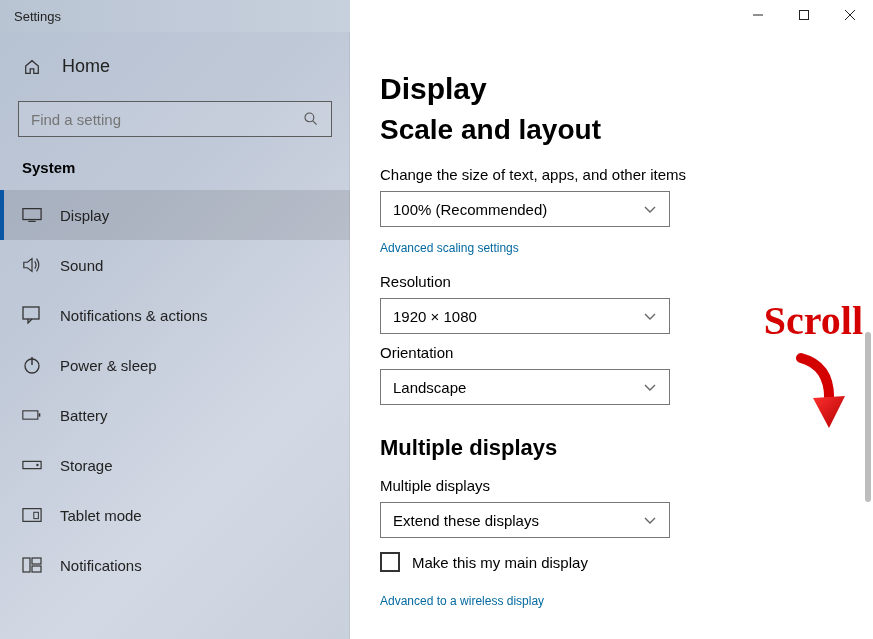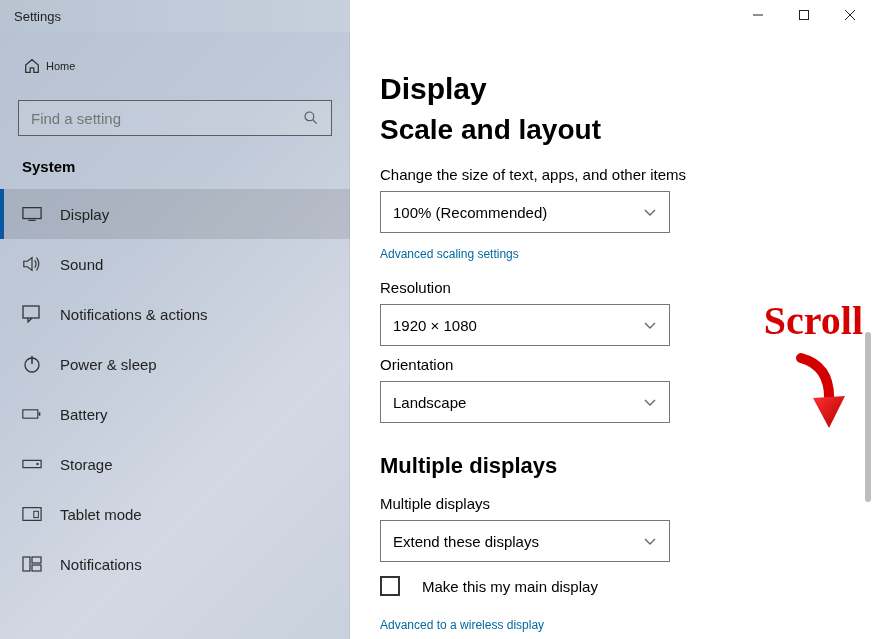--- a/index.html
+++ b/index.html
@@ -4,38 +4,38 @@
   <style>
     * { box-sizing: border-box; margin: 0; padding: 0; font-family: "Segoe UI", Arial, sans-serif; }
     body { width: 873px; height: 639px; overflow: hidden; background: #fff; position: relative; }
     .window { display: flex; flex-direction: column; width: 100%; height: 100%; }
     .titlebar { height: 32px; display: flex; align-items: center; padding-left: 14px; font-size: 13px; color: #222; position: relative; background: linear-gradient(to right, #b9c4d3 0, #c7d0dd 350px, #ffffff 350px, #ffffff 100%); }
     .titlebar .controls { position: absolute; right: 0; top: 0; display: flex; }
     .titlebar .ctl { width: 46px; height: 30px; display: flex; align-items: center; justify-content: center; color: #222; }
     .body { display: flex; flex: 1; overflow: hidden; }
     .sidebar { width: 350px; background: linear-gradient(135deg, #b7c2d2 0%, #c0c9d8 35%, #d3d9e4 70%, #c9d1dd 100%); display: flex; flex-direction: column; padding-top: 18px; position: relative; }
     .sidebar::after { content:""; position:absolute; right:0; top:0; bottom:0; width:1px; background: rgba(0,0,0,0.06); }
-    .home-link { display: flex; align-items: center; gap: 4px; padding: 6px 0 6px 22px; font-size: 11px; color: #222; }
+    .home-link { display: flex; align-items: center; gap: 20px; padding: 6px 0 6px 22px; font-size: 18px; color: #222; }
     .search { margin: 18px 18px 12px 18px; height: 36px; border: 1px solid #5d5d5d; background: rgba(255,255,255,0.1); display: flex; align-items: center; padding: 0 10px 0 12px; color: #555; font-size: 15px; justify-content: flex-start; }
     .search input { flex:1; border:none; outline:none; background:transparent; font-size:15px; color:#333; }
     .section-label { font-weight: 600; font-size: 15px; padding: 10px 0 8px 22px; }
     .nav { display: flex; flex-direction: column; margin-top: 6px; }
     .nav-item { display: flex; align-items: center; gap: 18px; padding: 0 0 0 22px; height: 50px; font-size: 15px; color: #222; }
     .nav-item.selected { background: rgba(0,0,0,0.10); position: relative; }
     .nav-item.selected::before { content:""; position:absolute; left:0; top:0; bottom:0; width:4px; background:#0a56a5; }
     .icon { width: 20px; height: 20px; display:flex; align-items:center; justify-content:center; color:#333; }
     .main { flex: 1; padding: 40px 0 0 30px; position: relative; overflow: hidden; }
     .main h1 { font-size: 30px; font-weight: 600; margin-bottom: 4px; }
     .main h2 { font-size: 28px; font-weight: 600; margin-top: 8px; margin-bottom: 20px; }
     .main h3 { font-size: 22px; font-weight: 600; margin-top: 30px; margin-bottom: 16px; }
     .field-label { font-size: 15px; margin-top: 10px; margin-bottom: 8px; }
-    .select { width: 290px; height: 42px; border: 1px solid #777; display:flex; align-items:center; justify-content:space-between; padding: 0 12px; font-size: 15px; background:#fff; }
+    .select { width: 290px; height: 36px; border: 1px solid #777; display:flex; align-items:center; justify-content:space-between; padding: 0 12px; font-size: 15px; background:#fff; }
     .chev { color:#555; }
     .link { color: #0369a1; font-size: 12px; display:block; margin-top: 14px; margin-bottom: 4px; }
-    .checkbox-row { display:flex; align-items:center; gap:22px; margin-top:14px; font-size:15px; }
+    .checkbox-row { display:flex; align-items:center; gap:12px; margin-top:14px; font-size:15px; }
     .checkbox { width:20px; height:20px; border:2px solid #333; }
     .scrollbar { position:absolute; right:2px; top:300px; width:6px; height:170px; background:#bdbdbd; border-radius:3px; }
     .annot-text { position:absolute; right:10px; top:265px; font-family: Georgia, "Times New Roman", serif; font-size:40px; font-weight:700; color:#d50000; text-shadow: 1px 1px 0 #fff, -1px 1px 0 #fff; }
     .annot-arrow { position:absolute; right:28px; top:320px; }
   </style>
 </head>
 <body>
 
 <div class="window">
   <div class="titlebar">

